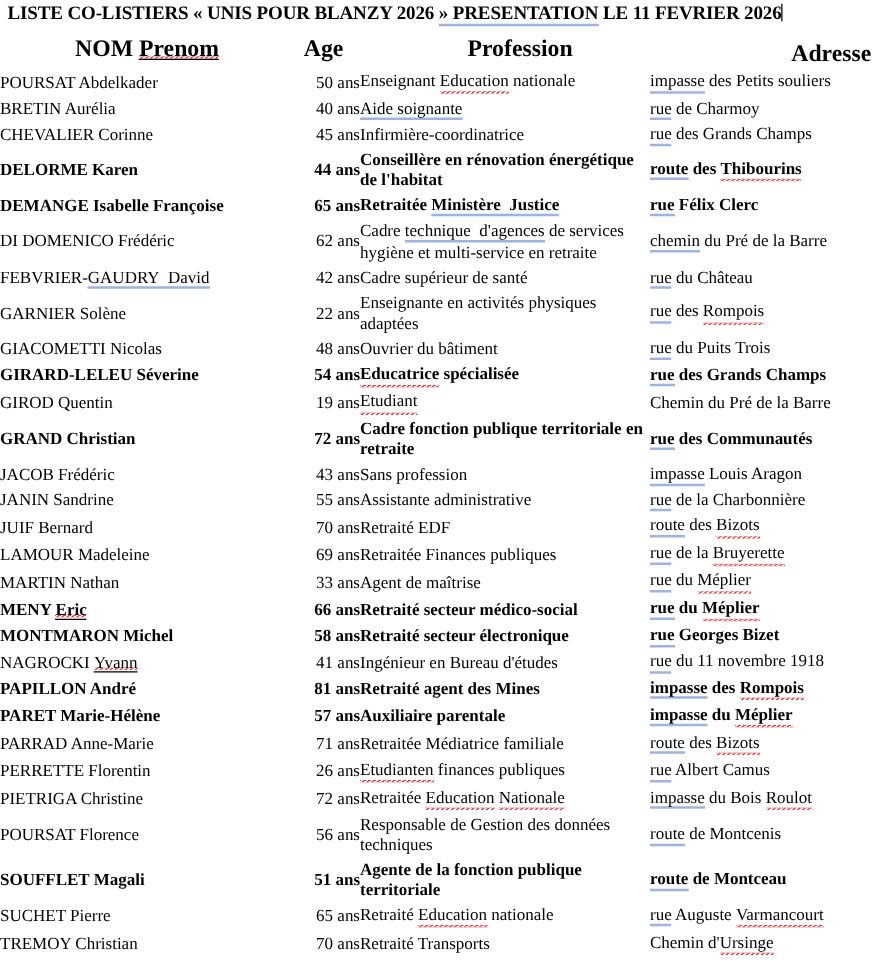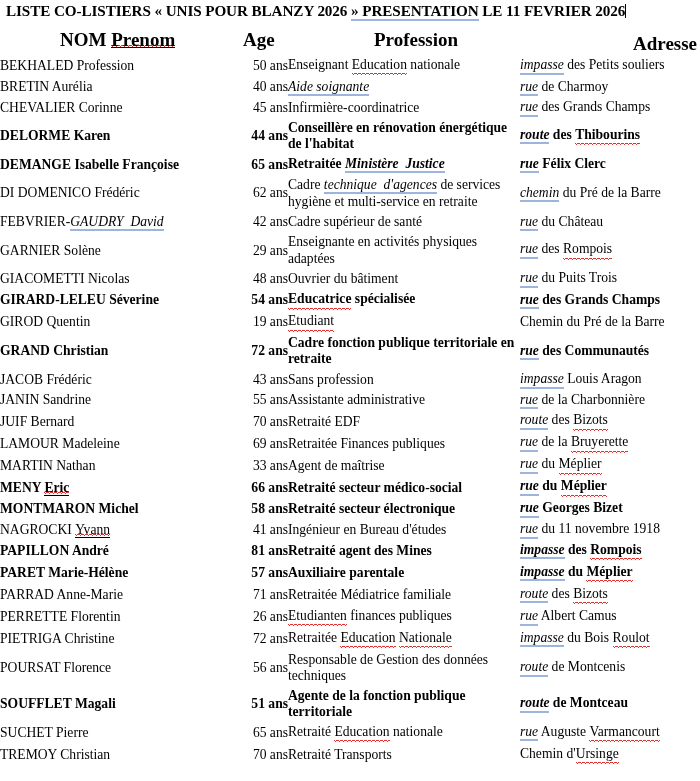--- a/index.html
+++ b/index.html
@@ -91,21 +91,20 @@
     background-position: left bottom;
     padding-bottom: 2.4px;
     text-align: center;
   }
   
   .gr {
     display: inline-block;
     border-bottom: 2px solid #9db4dd;
     line-height: 14px;
     padding-bottom: 0.5px;
-    font-style: italic;
   }
   
   .ul-sp {
     display: inline-block;
     border-bottom: 1px solid #000;
     line-height: 14px;
     background-image:
       repeating-linear-gradient(135deg,
         #e03030 0px, #e03030 1px,
         rgba(0,0,0,0) 1px, rgba(0,0,0,0) 2px);
@@ -131,21 +130,21 @@
   </div>
 
   <div class="col-head ch-nom"><span>NOM</span> <span class="ul-sp">Prenom</span></div>
   <div class="col-head ch-age">Age</div>
   <div class="col-head ch-prof">Profession</div>
   <div class="col-head ch-adr">Adresse</div>
 
   <table class="listing">
     <tbody id="tbody">
         <tr>
-          <td class="c-name">BEKHALED Profession</td>
+          <td class="c-name">POURSAT Abdelkader</td>
           <td class="c-age">50 ans</td>
           <td class="c-prof">Enseignant <span class="sp">Education</span> nationale</td>
           <td class="c-adr"><span class="gr">impasse</span> des Petits souliers</td>
         </tr>
         <tr>
           <td class="c-name">BRETIN Aurélia</td>
           <td class="c-age">40 ans</td>
           <td class="c-prof"><span class="gr">Aide soignante</span></td>
           <td class="c-adr"><span class="gr">rue</span> de Charmoy</td>
         </tr>
@@ -174,21 +173,21 @@
           <td class="c-adr"><span class="gr">chemin</span> du Pré de la Barre</td>
         </tr>
         <tr>
           <td class="c-name">FEBVRIER-<span class="gr">GAUDRY&nbsp;&nbsp;David</span></td>
           <td class="c-age">42 ans</td>
           <td class="c-prof">Cadre supérieur de santé</td>
           <td class="c-adr"><span class="gr">rue</span> du Château</td>
         </tr>
         <tr>
           <td class="c-name">GARNIER Solène</td>
-          <td class="c-age">29 ans</td>
+          <td class="c-age">22 ans</td>
           <td class="c-prof">Enseignante en activités physiques adaptées</td>
           <td class="c-adr"><span class="gr">rue</span> des <span class="sp">Rompois</span></td>
         </tr>
         <tr>
           <td class="c-name">GIACOMETTI Nicolas</td>
           <td class="c-age">48 ans</td>
           <td class="c-prof">Ouvrier du bâtiment</td>
           <td class="c-adr"><span class="gr">rue</span> du Puits Trois</td>
         </tr>
         <tr class="bold">

